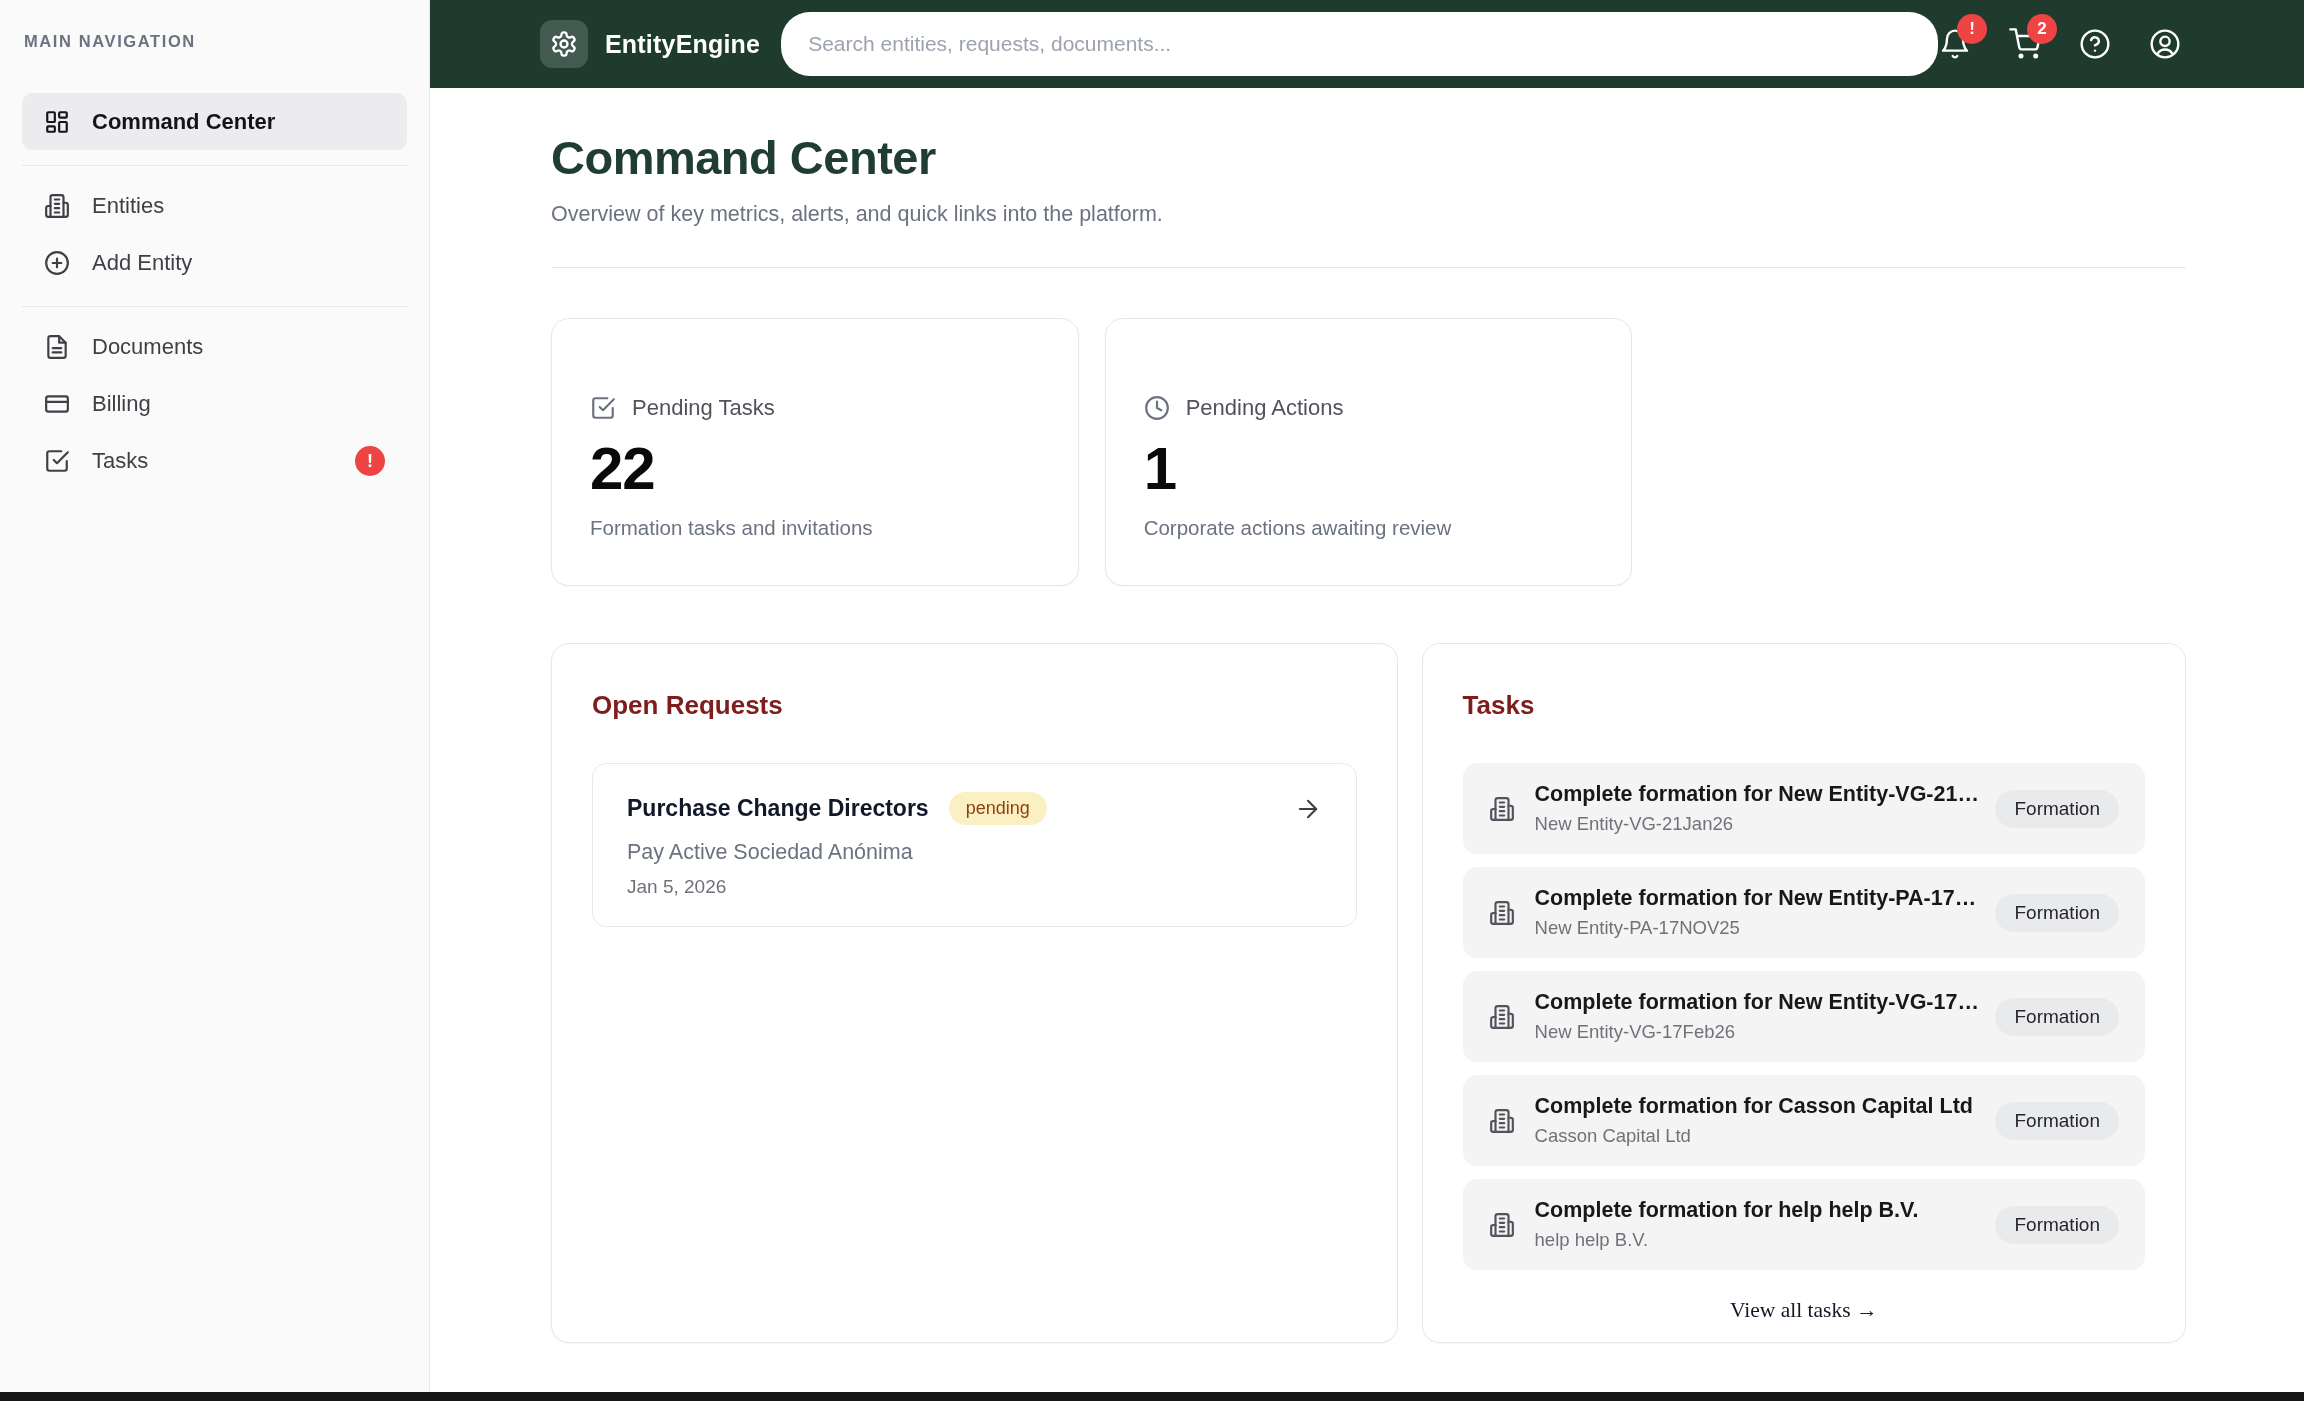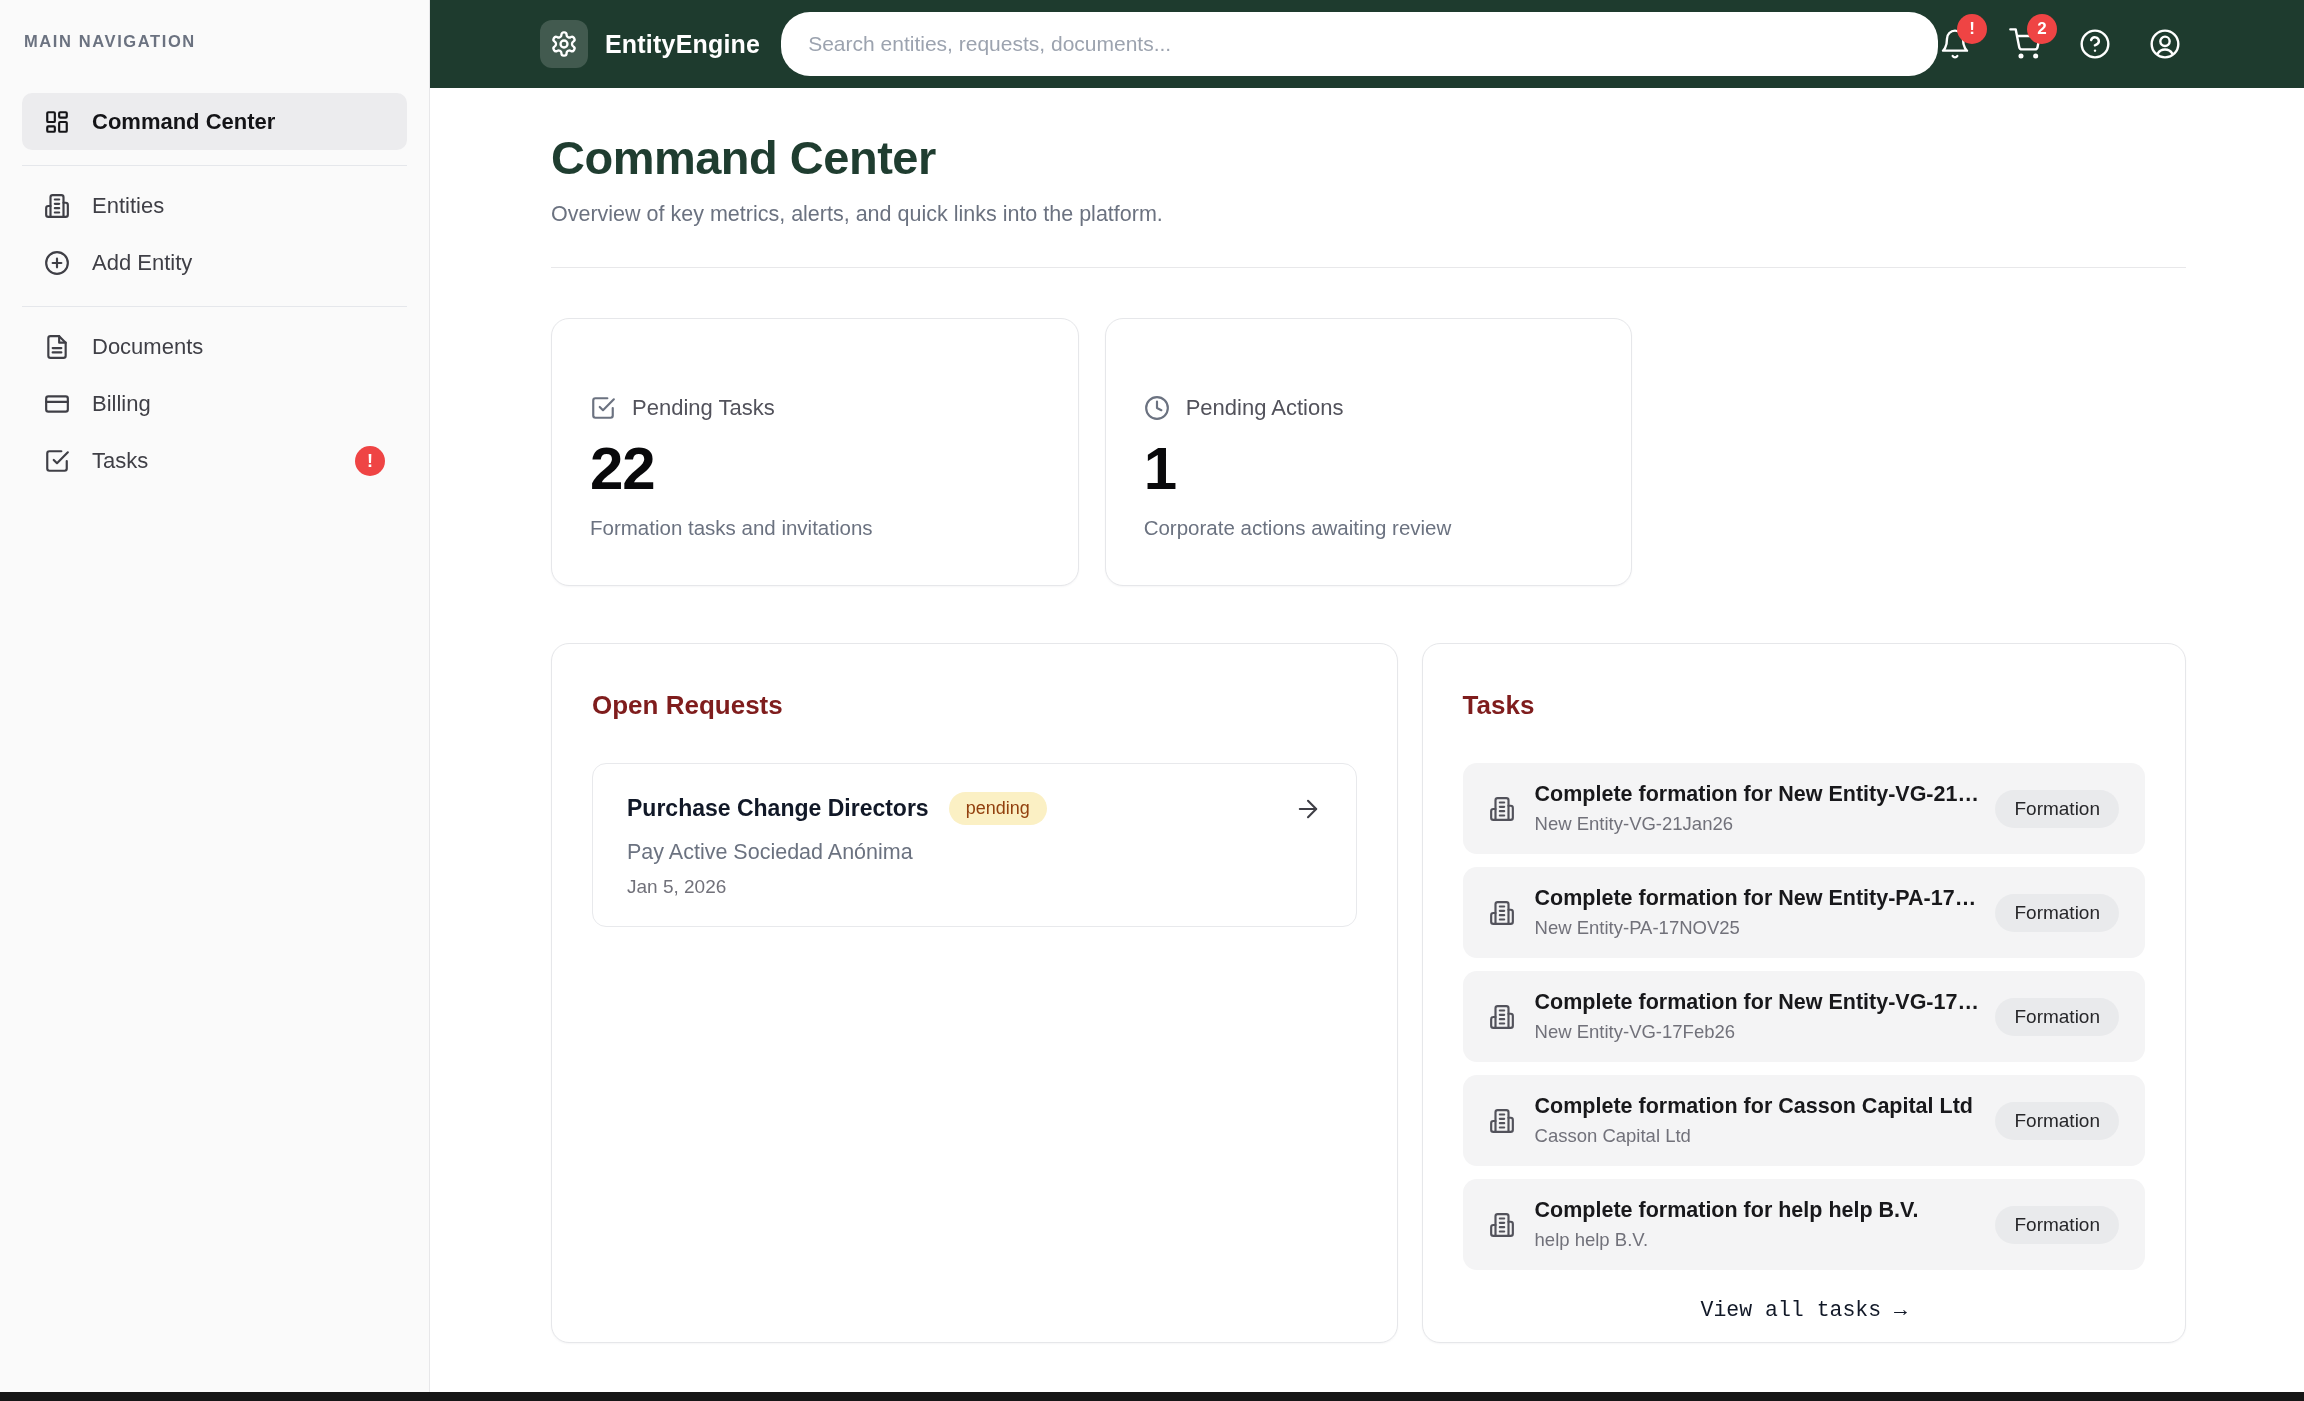--- a/index.html
+++ b/index.html
@@ -118,21 +118,21 @@
   .task-item svg{width:26px;height:26px;color:#52525b;flex:none;}
   .task-text{margin-left:20px;min-width:0;margin-right:14px;}
   .task-title{font-size:21.5px;font-weight:600;color:#18181b;white-space:nowrap;overflow:hidden;text-overflow:ellipsis;}
   .task-sub{font-size:18.5px;color:#71717a;margin-top:6px;white-space:nowrap;overflow:hidden;text-overflow:ellipsis;}
   .badge-formation{
     margin-left:auto;background:#e9eaec;border-radius:999px;padding:8px 19px;
     font-size:19px;color:#27272a;flex:none;white-space:nowrap;
   }
   .view-all{
     text-align:center;margin-top:27px;font-size:21.5px;color:#111827;font-weight:500;
-    cursor:pointer;background:none;border:none;width:100%;font-family:Liberation Mono, monospace;
+    cursor:pointer;background:none;border:none;width:100%;font-family:Liberation Serif, serif;
   }
 
   .bottom-bar{position:absolute;left:0;bottom:0;width:100%;height:9px;background:#161616;}
 </style>
 </head>
 <body>
 
 <div class="app">
 
   <aside class="sidebar">

